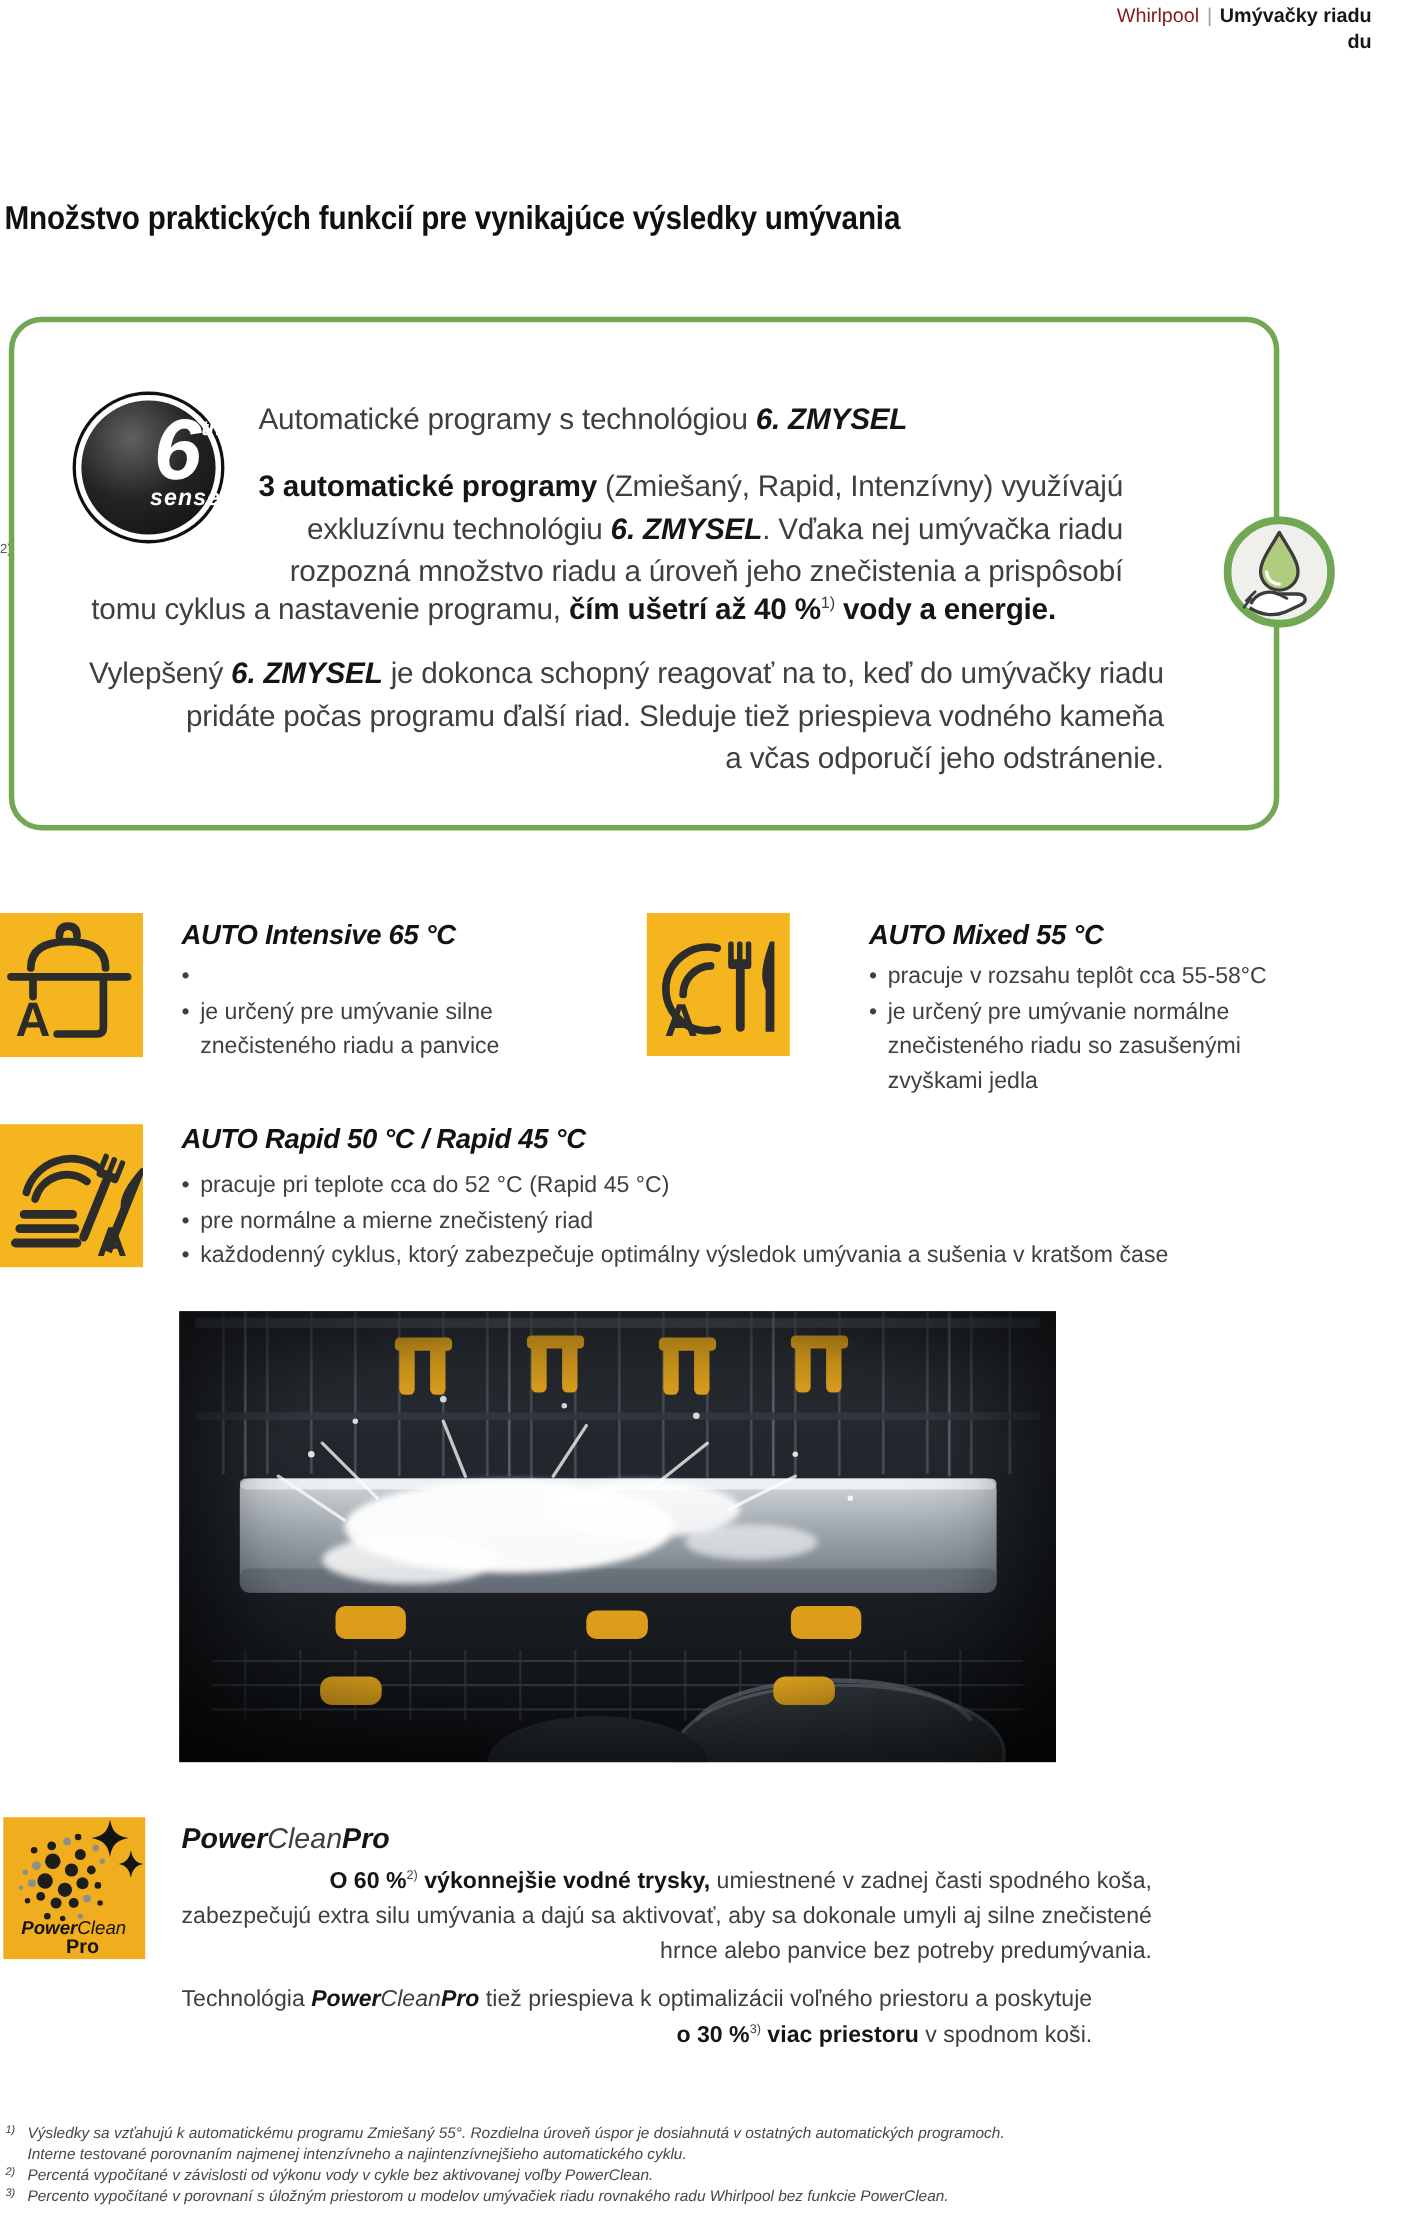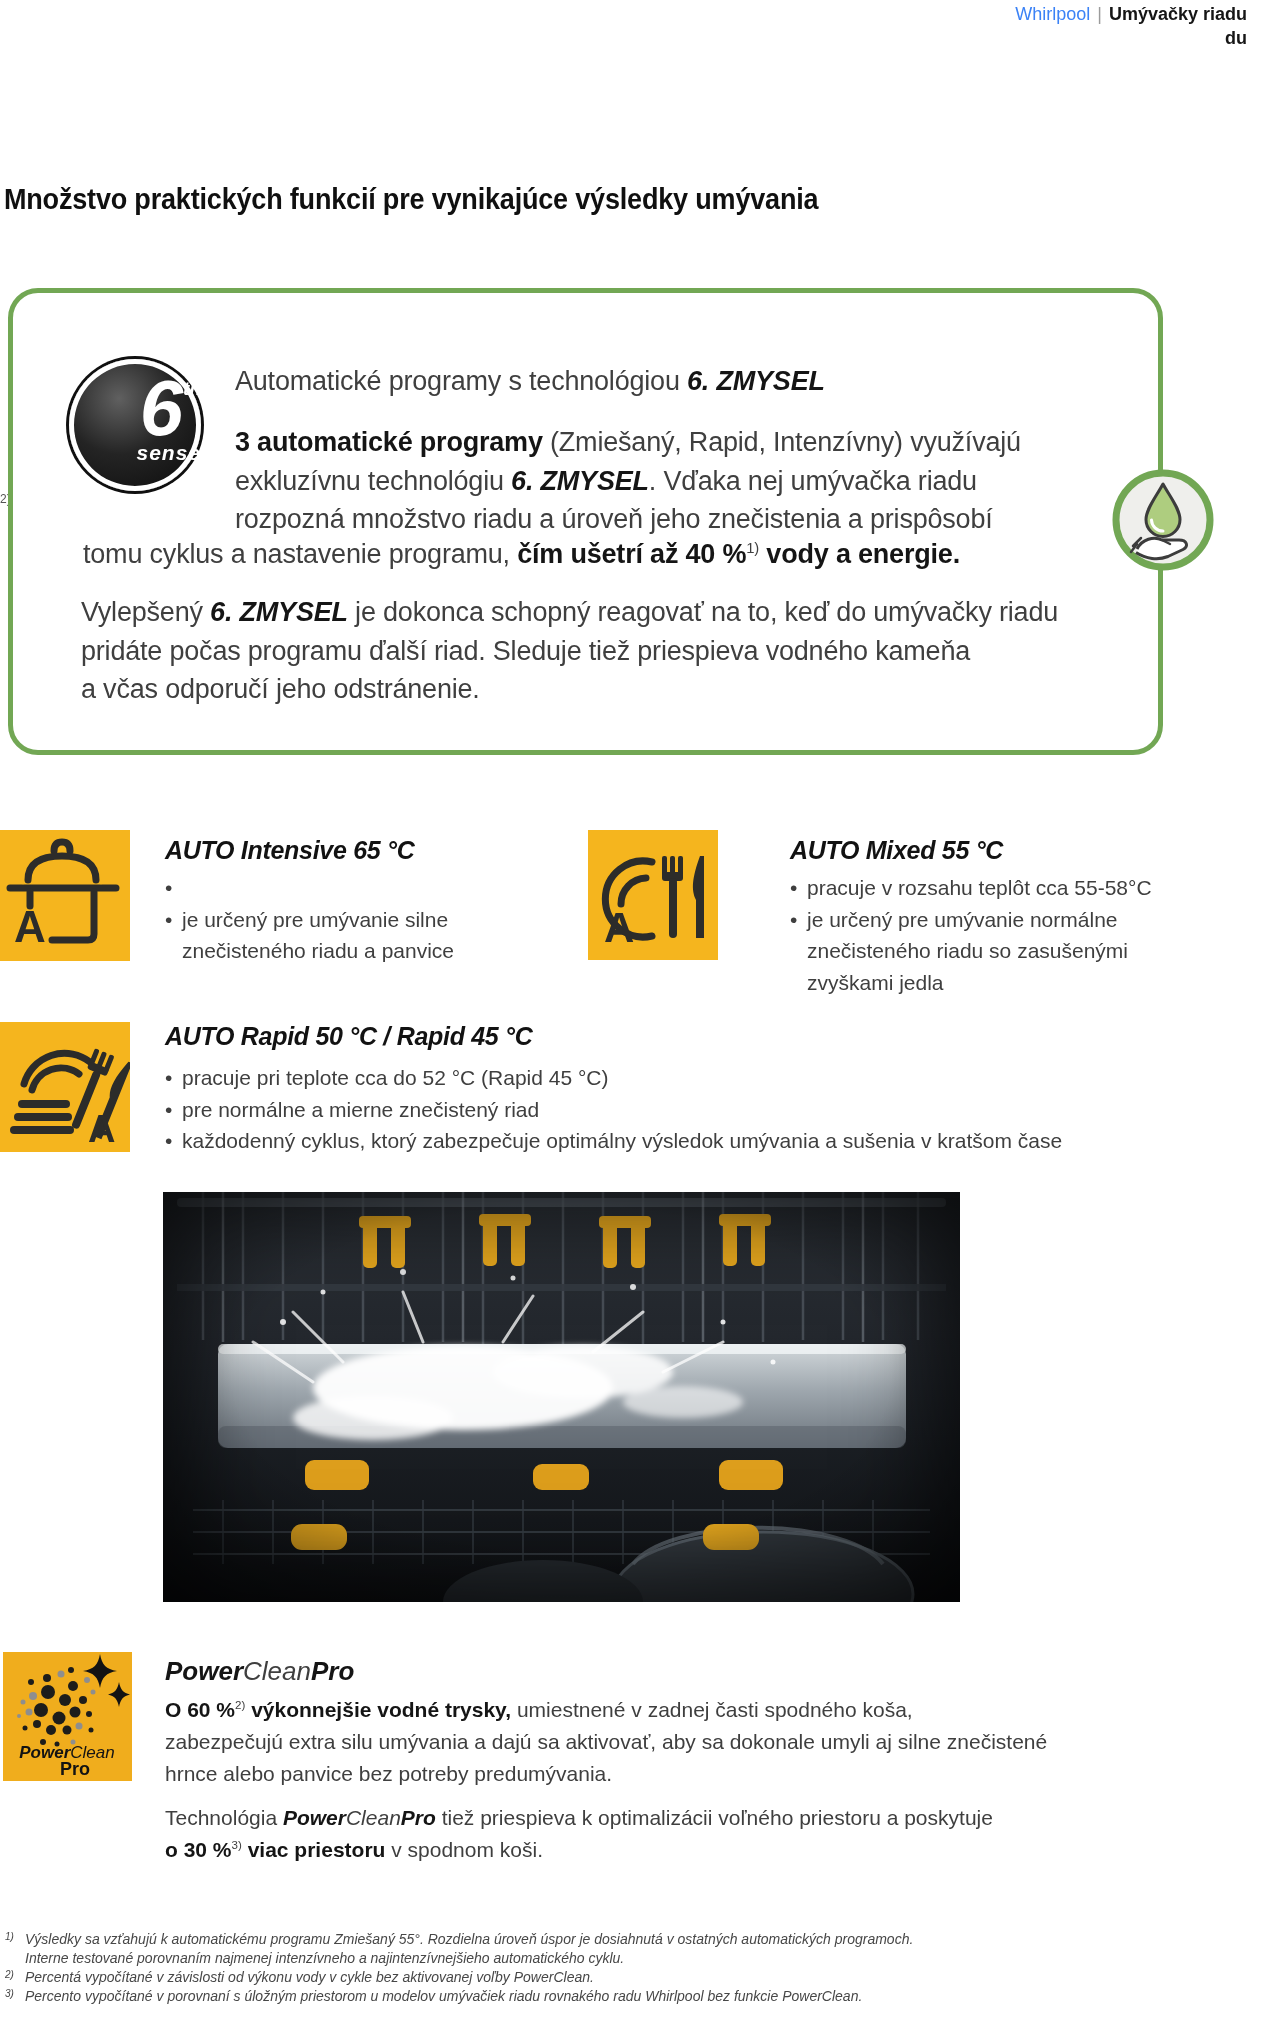--- a/index.html
+++ b/index.html
@@ -3,40 +3,40 @@
 <meta charset="utf-8">
 <style>
   html,body{margin:0;padding:0;background:#fff;}
   .page{position:relative;width:1280px;height:2018px;background:#ffffff;overflow:hidden;
         font-family:"Liberation Sans",sans-serif;color:#3f3f3f;}
   .b{font-weight:700;color:#151515;}
   .i{font-style:italic;}
   sup{font-size:55%;line-height:0;vertical-align:super;}
   
   .hdr{position:absolute;top:2px;right:33px;text-align:right;font-size:18px;line-height:24px;color:#161616;}
-  .hdr .brand{color:#3b82f6;font-weight:400;}
+  .hdr .brand{color:#7f1d1d;font-weight:400;}
   .hdr .sep{color:#9b9b9b;font-weight:300;padding:0 7px;}
   .hdr .strong{font-weight:700;}
   
   .title{position:absolute;left:4px;top:182px;font-size:30px;font-weight:700;color:#101010;
          white-space:nowrap;letter-spacing:-0.2px;transform:scaleX(.9);transform-origin:left top;}
   
   .edge-mark{position:absolute;left:0;top:492px;font-size:12px;color:#555;}
   
   .zbox{position:absolute;left:8px;top:288px;width:1155px;height:467px;box-sizing:border-box;
         border:5px solid #72A754;border-radius:30px;}
   .sixsense{position:absolute;left:56px;top:66px;width:132px;height:132px;border-radius:50%;
             background:radial-gradient(circle at 38% 30%, #606060 0%, #242424 45%, #0a0a0a 100%);
             box-shadow:0 0 0 3px #101010, inset 0 0 0 5px #ffffff;color:#fff;text-align:right;}
   .six-row{margin-top:10px;line-height:1;}
   .six{font-size:78px;font-weight:700;font-style:italic;}
   .six-th{font-size:19px;font-weight:700;font-style:italic;vertical-align:40px;}
   .sense{font-size:21px;font-weight:700;font-style:italic;letter-spacing:1px;margin-top:-6px;}
   .rtext{font-size:27px;color:#3f3f3f;letter-spacing:-0.2px;}
-  .rline{height:38.5px;line-height:38.5px;white-space:nowrap;}
+  .rline{height:38.5px;line-height:38.5px;white-space:nowrap;text-align:right;}
   .z-head{position:absolute;left:222px;top:72px;line-height:33px;white-space:nowrap;}
   .z-col{position:absolute;left:222px;top:130px;}
   .z-full{position:absolute;left:70px;top:245px;line-height:33px;white-space:nowrap;}
   .z-para2{position:absolute;left:68px;top:300px;}
   
   .badge{position:absolute;left:1110px;top:467px;width:106px;height:106px;}
   
   .picon{position:absolute;background:#F5B51E;}
   .ptitle{position:absolute;font-size:25px;font-weight:700;color:#121212;letter-spacing:-0.3px;white-space:nowrap;font-style:italic;}
   .bullets{position:absolute;font-size:21px;line-height:31.5px;color:#3f3f3f;}

